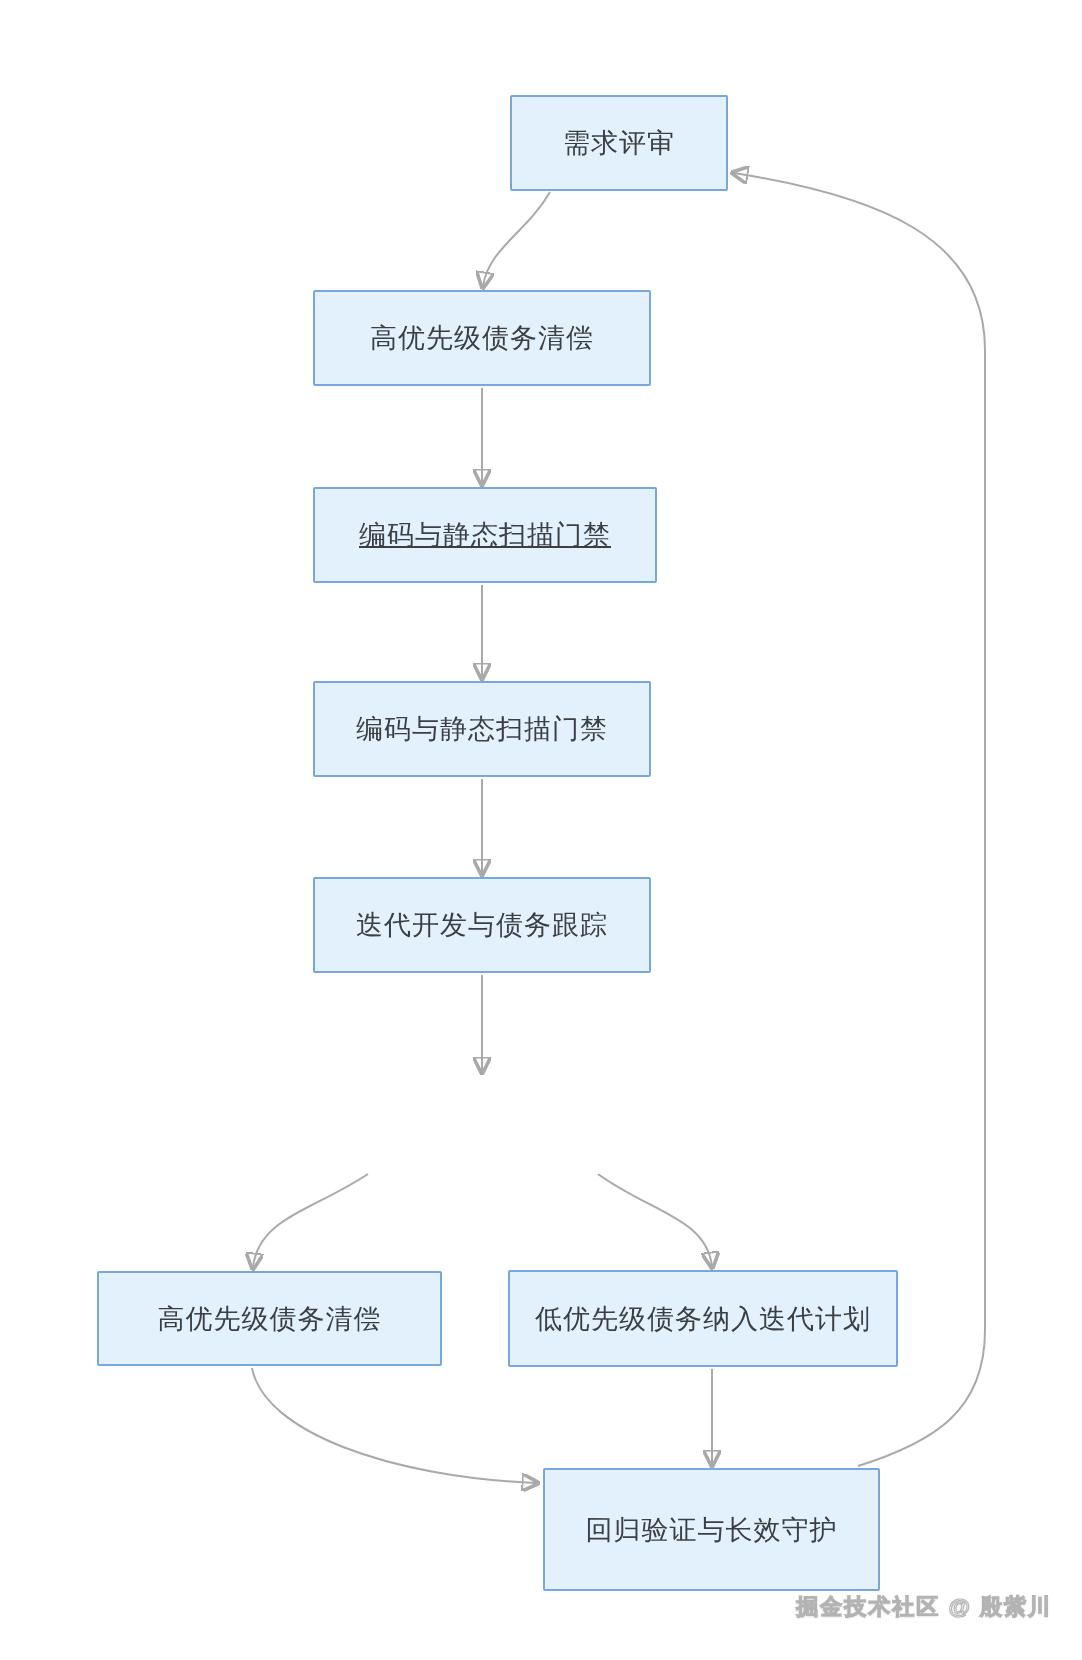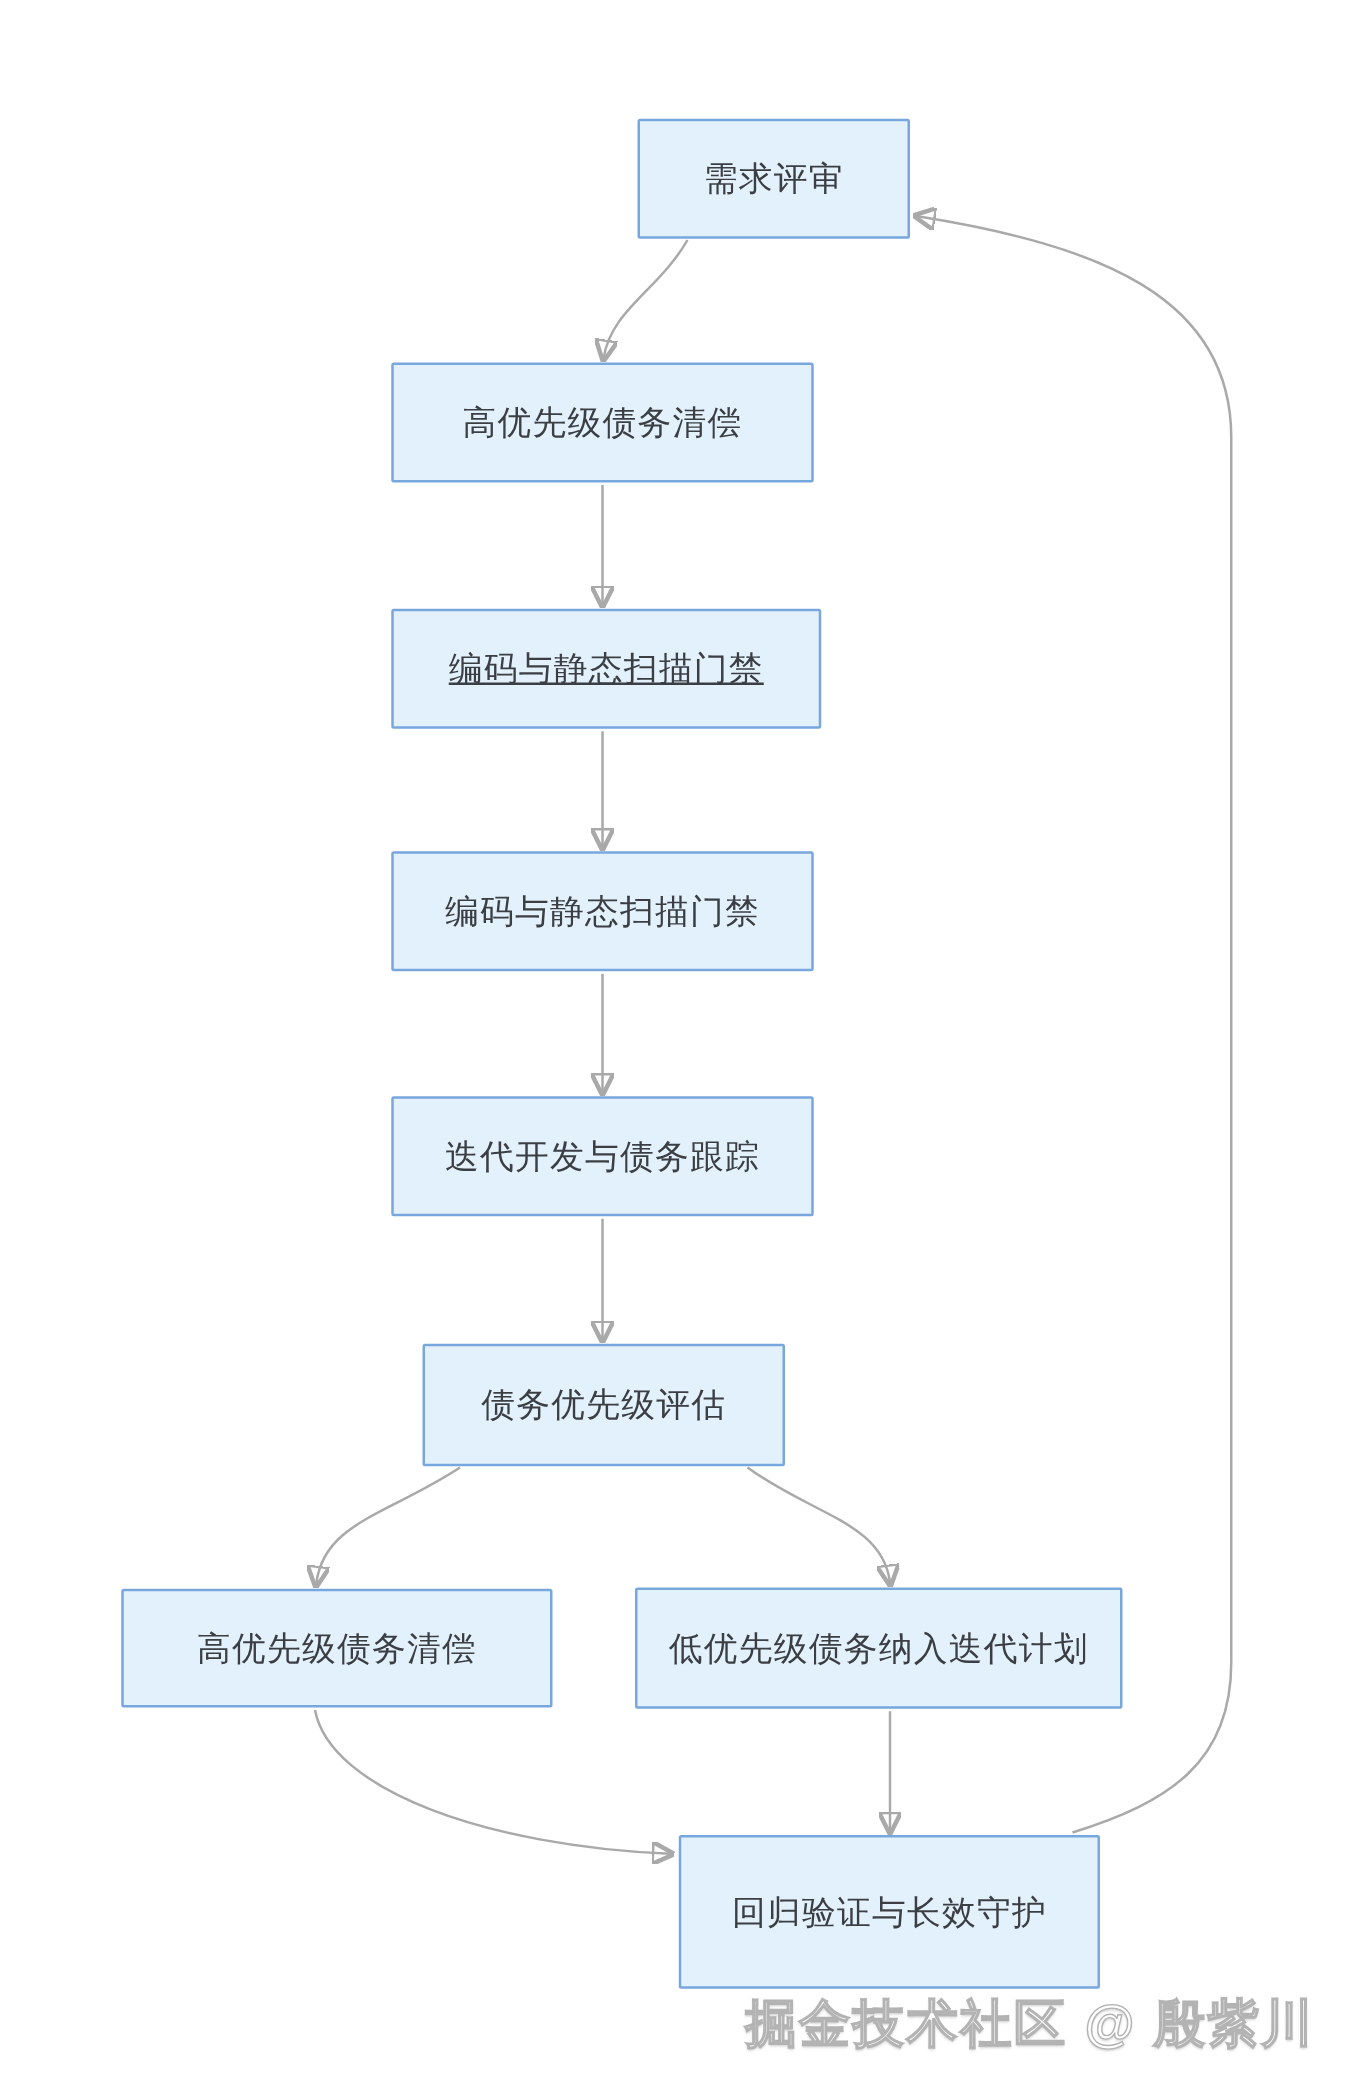--- a/index.html
+++ b/index.html
@@ -47,21 +47,21 @@
   #n4 { left: 313px; top: 681px;  width: 338px; height: 96px; }
   #n5 { left: 313px; top: 877px;  width: 338px; height: 96px; font-family: Liberation Mono, monospace; }
   #n6 { left: 338px; top: 1075px; width: 290px; height: 98px; }
   #n7 { left: 97px;  top: 1271px; width: 345px; height: 95px; text-align: right; }
   #n8 { left: 508px; top: 1270px; width: 390px; height: 97px; }
   #n9 { left: 543px; top: 1468px; width: 337px; height: 123px; }
   .watermark {
     position: absolute;
     right: 30px;
     top: 1592px;
-    font-size: 41px;
+    font-size: 22px;
     font-weight: 700;
     letter-spacing: 2px;
     color: #ffffff;
     -webkit-text-stroke: 1.1px #b3b3b3;
     text-shadow: 0 1px 2px rgba(80,80,80,0.25);
     white-space: nowrap;
   }
 </style>
 </head>
 <body>
@@ -95,23 +95,20 @@
   </div>
   <div class="node" id="n3">
     <span>编码与静态扫描门禁</span>
   </div>
   <div class="node" id="n4">
     <span>编码与静态扫描门禁</span>
   </div>
   <div class="node" id="n5">
     <span>迭代开发与债务跟踪</span>
   </div>
-  <div class="node" id="n6">
-    <span>债务优先级评估</span>
-  </div>
   <div class="node" id="n7">
     <span>高优先级债务清偿</span>
   </div>
   <div class="node" id="n8">
     <span>低优先级债务纳入迭代计划</span>
   </div>
   <div class="node" id="n9">
     <span>回归验证与长效守护</span>
   </div>
 

